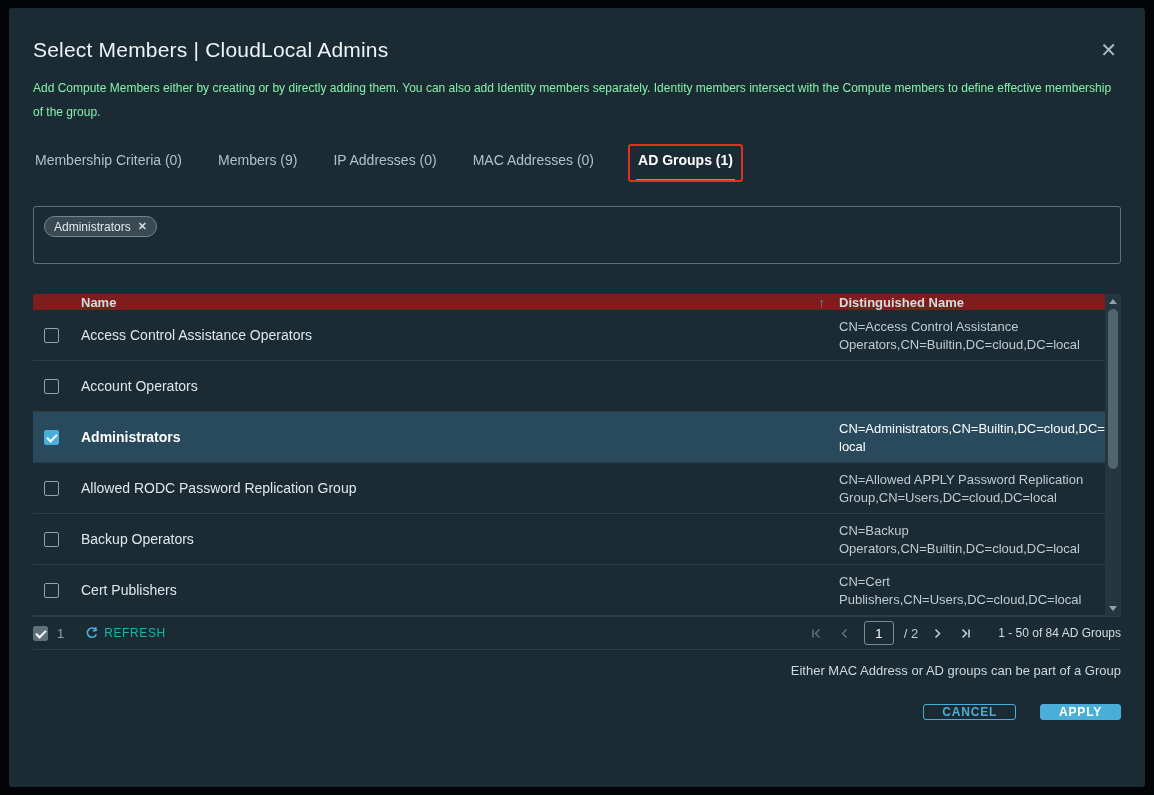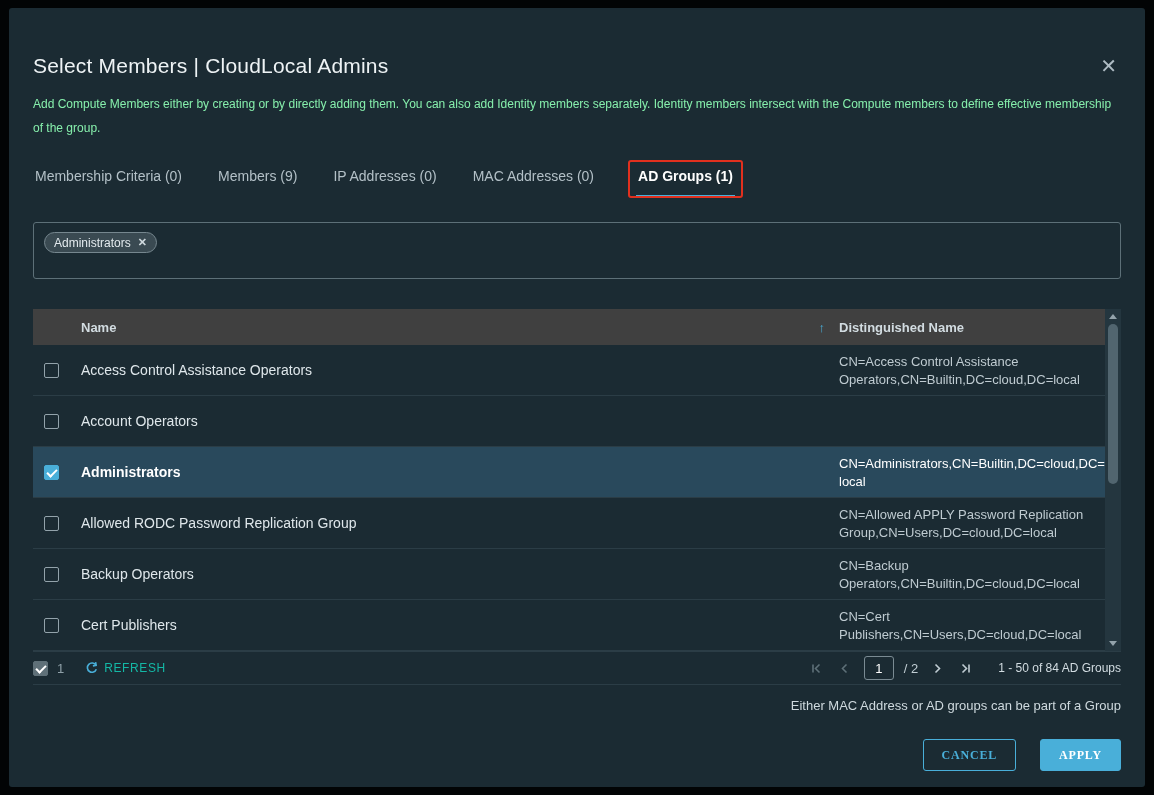--- a/index.html
+++ b/index.html
@@ -2,21 +2,21 @@
 <html><head>
 <meta charset="utf-8">
 <style>
   * { box-sizing: border-box; margin: 0; padding: 0; }
   html,body { width: 1154px; height: 795px; background: #020405; overflow: hidden;
               font-family: "Liberation Sans", sans-serif; }
 
   .modal {
     position: absolute; left: 9px; top: 8px; width: 1136px; height: 779px;
     background: #1b2b33; border-radius: 3px; color: #e9eef1;
-    display: flex; flex-direction: column; padding: 16px 24px;
+    display: flex; flex-direction: column; padding: 0 24px;
   }
 
   
   .modal-header { display: flex; align-items: flex-start; justify-content: space-between; padding-top: 30px; }
   .modal-title { font-size: 21px; font-weight: 400; color: #eef3f5; letter-spacing: 0.2px; }
   .close-btn { color: #aebbc3; font-size: 20px; line-height: 20px; cursor: pointer; padding: 2px 4px; }
 
   .desc { margin-top: 14px; font-size: 12px; line-height: 24px; color: #86efac; max-width: 1088px; }
 
   
@@ -29,21 +29,21 @@
 
   
   .chipbox { margin-top: 24px; height: 58px; border: 1px solid #5d7078; border-radius: 3px; padding: 9px 10px; }
   .chip { display: inline-flex; align-items: center; gap: 7px; height: 21px; padding: 0 9px;
     background: #3a4a52; border: 1px solid #76878f; border-radius: 11px; font-size: 12px; color: #e3eaee; cursor: pointer; }
   .chip-x { font-size: 11px; color: #cfd9de; font-weight: 700; }
 
   
   .table-wrap { display: flex; margin-top: 30px; }
   .grid { flex: 1; }
-  .hrow { display: flex; align-items: center; height: 36px; background: #404040; }
+  .hrow { display: flex; align-items: center; height: 16px; background: #7f1d1d; }
   .hcell { font-size: 13px; font-weight: 700; color: #d2dce1; }
   .cell-cb { width: 48px; padding-left: 11px; flex: 0 0 auto; display: flex; align-items: center; }
   .cell-name { flex: 1; display: flex; align-items: center; justify-content: space-between; padding-right: 14px; }
   .cell-dn { width: 266px; flex: 0 0 auto; }
   .sort-icon { color: #49afd9; font-size: 13px; font-weight: 400; }
 
   .row { display: flex; align-items: center; height: 51px; border-bottom: 1px solid #2b3d46; cursor: pointer; }
   .row .name { font-size: 14px; color: #dfe7eb; }
   .row .dn { font-size: 13px; line-height: 17px; color: #bfcbd1; overflow-wrap: anywhere; padding-right: 6px; }
   .row.selected { background: #29495c; }
@@ -75,22 +75,22 @@
   .pg-btn.disabled { color: #5e7078; }
   .pg-input { width: 30px; height: 24px; background: transparent; border: 1px solid #7a8b93; border-radius: 3px;
     color: #ffffff; font-size: 13px; text-align: center; font-family: "Liberation Sans", sans-serif; }
   .pg-total { font-size: 13px; color: #c0cdd3; }
   .pg-range { font-size: 12px; color: #d2dce1; margin-left: 14px; }
 
   .note { margin-top: 13px; text-align: right; font-size: 13px; color: #ced9de; }
 
   
   .actions { margin-top: 26px; display: flex; justify-content: flex-end; gap: 24px; }
-  .btn { height: 32px; border-radius: 3px; font-size: 12px; font-weight: 700; letter-spacing: 0.8px;
-    padding: 0 18px; cursor: pointer; font-family: Liberation Serif, serif; }
+  .btn { height: 16px; border-radius: 3px; font-size: 12px; font-weight: 700; letter-spacing: 0.8px;
+    padding: 0 18px; cursor: pointer; font-family: Liberation Sans, sans-serif; }
   .btn-outline { background: transparent; border: 1px solid #49afd9; color: #49afd9; }
   .btn-primary { background: #49afd9; border: 1px solid #49afd9; color: #ffffff; }
 
   svg { display: block; }
 </style>
 </head>
 <body>
 
 <div class="modal">
 

